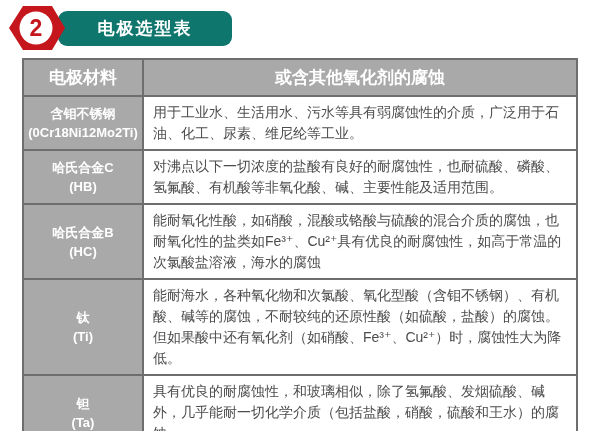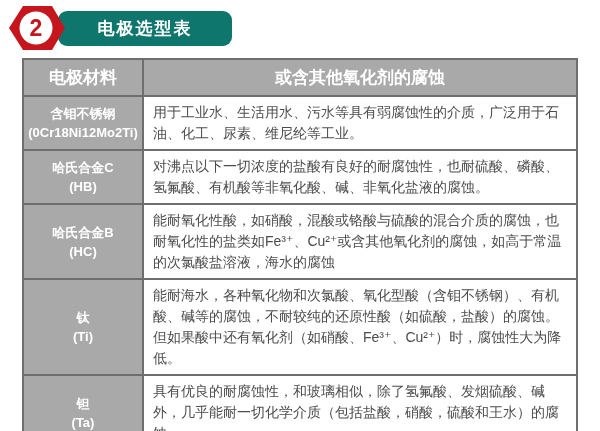--- a/index.html
+++ b/index.html
@@ -86,28 +86,28 @@
           <span class="mat-line">含钼不锈钢</span>
           <span class="mat-line">(0Cr18Ni12Mo2Ti)</span>
         </td>
         <td class="desc">用于工业水、生活用水、污水等具有弱腐蚀性的介质，广泛用于石油、化工、尿素、维尼纶等工业。</td>
       </tr>
       <tr>
         <td class="mat">
           <span class="mat-line">哈氏合金C</span>
           <span class="mat-line">(HB)</span>
         </td>
-        <td class="desc">对沸点以下一切浓度的盐酸有良好的耐腐蚀性，也耐硫酸、磷酸、氢氟酸、有机酸等非氧化酸、碱、非氧化盐液的腐蚀。</td>
+        <td class="desc">对沸点以下一切浓度的盐酸有良好的耐腐蚀性，也耐硫酸、磷酸、氢氟酸、有机酸等非氧化酸、碱、主要性能及适用范围。</td>
       </tr>
       <tr>
         <td class="mat">
           <span class="mat-line">哈氏合金B</span>
           <span class="mat-line">(HC)</span>
         </td>
-        <td class="desc">能耐氧化性酸，如硝酸，混酸或铬酸与硫酸的混合介质的腐蚀，也耐氧化性的盐类如Fe³⁺、Cu²⁺或含其他氧化剂的腐蚀，如高于常温的次氯酸盐溶液，海水的腐蚀</td>
+        <td class="desc">能耐氧化性酸，如硝酸，混酸或铬酸与硫酸的混合介质的腐蚀，也耐氧化性的盐类如Fe³⁺、Cu²⁺具有优良的耐腐蚀性，如高于常温的次氯酸盐溶液，海水的腐蚀</td>
       </tr>
       <tr>
         <td class="mat">
           <span class="mat-line">钛</span>
           <span class="mat-line">(Ti)</span>
         </td>
         <td class="desc">能耐海水，各种氧化物和次氯酸、氧化型酸（含钼不锈钢）、有机酸、碱等的腐蚀，不耐较纯的还原性酸（如硫酸，盐酸）的腐蚀。但如果酸中还有氧化剂（如硝酸、Fe³⁺、Cu²⁺）时，腐蚀性大为降低。</td>
       </tr>
       <tr>
         <td class="mat">

